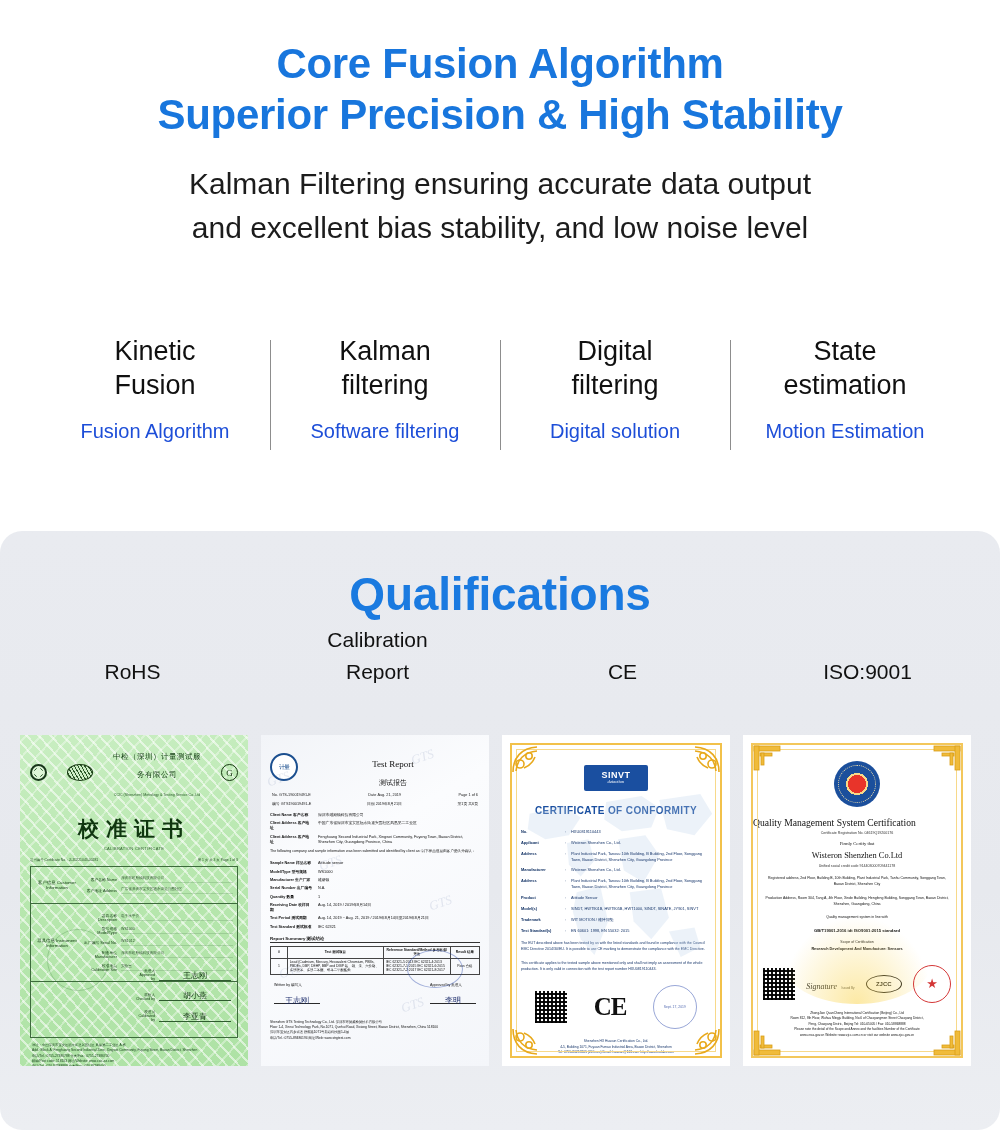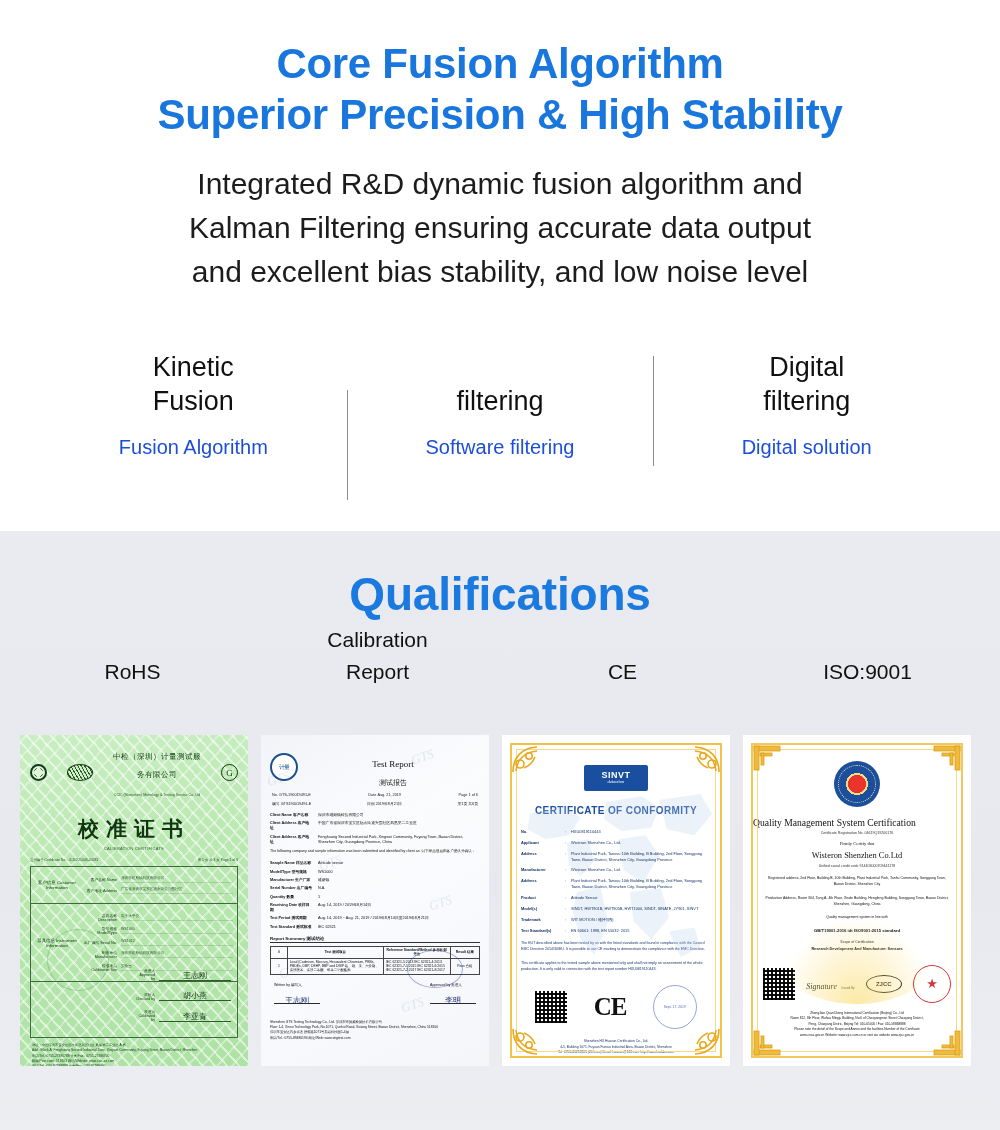--- a/index.html
+++ b/index.html
@@ -37,24 +37,24 @@
     line-height: 44px;
     font-weight: 400;
     padding-top: 22px;
   }
   .subhead .sub-line { display: block; white-space: nowrap; }
 
   
   .features {
     position: absolute;
     left: 40px;
-    top: 350px;
+    top: 334px;
     width: 920px;
     display: flex;
-    align-items: flex-end;
+    align-items: flex-start;
   }
   .feature-col {
     flex: 1 1 0;
     position: relative;
     text-align: center;
     padding: 0 6px;
   }
   .feature-col + .feature-col::before {
     content: "";
     position: absolute;
@@ -77,20 +77,21 @@
     font-weight: 400;
     white-space: nowrap;
   }
 
   
   .bottom-section {
     position: absolute;
     left: 0; top: 531px;
     width: 1000px; height: 599px;
     background: linear-gradient(180deg,#e9ebf0 0%, #e7e9ee 60%, #eceef2 100%);
+    border-radius: 22px;
   }
   .qual-title {
     text-align: center;
     color: #1a7ae0;
     font-weight: bold;
     font-size: 46px;
     line-height: 54px;
     padding-top: 36px;
     letter-spacing: -0.2px;
   }
@@ -325,50 +326,57 @@
 <div class="page">
 
   <section class="top-section">
 
     <h1 class="headline">
       <span class="hl-line">Core Fusion Algorithm</span>
       <span class="hl-line">Superior Precision &amp; High Stability</span>
     </h1>
 
     <p class="subhead">
-      <span class="sub-line">Integrated R&amp;D dynamic fusion algorithm and</span>
       <span class="sub-line">Kalman Filtering ensuring accurate data output</span>
       <span class="sub-line">and excellent bias stability, and low noise level</span>
     </p>
 
     <div class="features">
 
       <div class="feature-col">
         <div class="feat-title">
           <span class="ft-l">Kinetic</span>
           <span class="ft-l">Fusion</span>
         </div>
         <div class="feat-sub">Fusion Algorithm</div>
       </div>
 
       <div class="feature-col">
         <div class="feat-title">
+          <span class="ft-l">Kalman</span>
           <span class="ft-l">filtering</span>
         </div>
         <div class="feat-sub">Software filtering</div>
       </div>
 
       <div class="feature-col">
         <div class="feat-title">
           <span class="ft-l">Digital</span>
           <span class="ft-l">filtering</span>
         </div>
         <div class="feat-sub">Digital solution</div>
       </div>
 
+      <div class="feature-col">
+        <div class="feat-title">
+          <span class="ft-l">State</span>
+          <span class="ft-l">estimation</span>
+        </div>
+        <div class="feat-sub">Motion Estimation</div>
+      </div>
 
     </div>
   </section>
 
   <section class="bottom-section">
 
     <h2 class="qual-title">Qualifications</h2>
 
     <div class="cert-labels">
       <div class="cert-label">RoHS</div>

